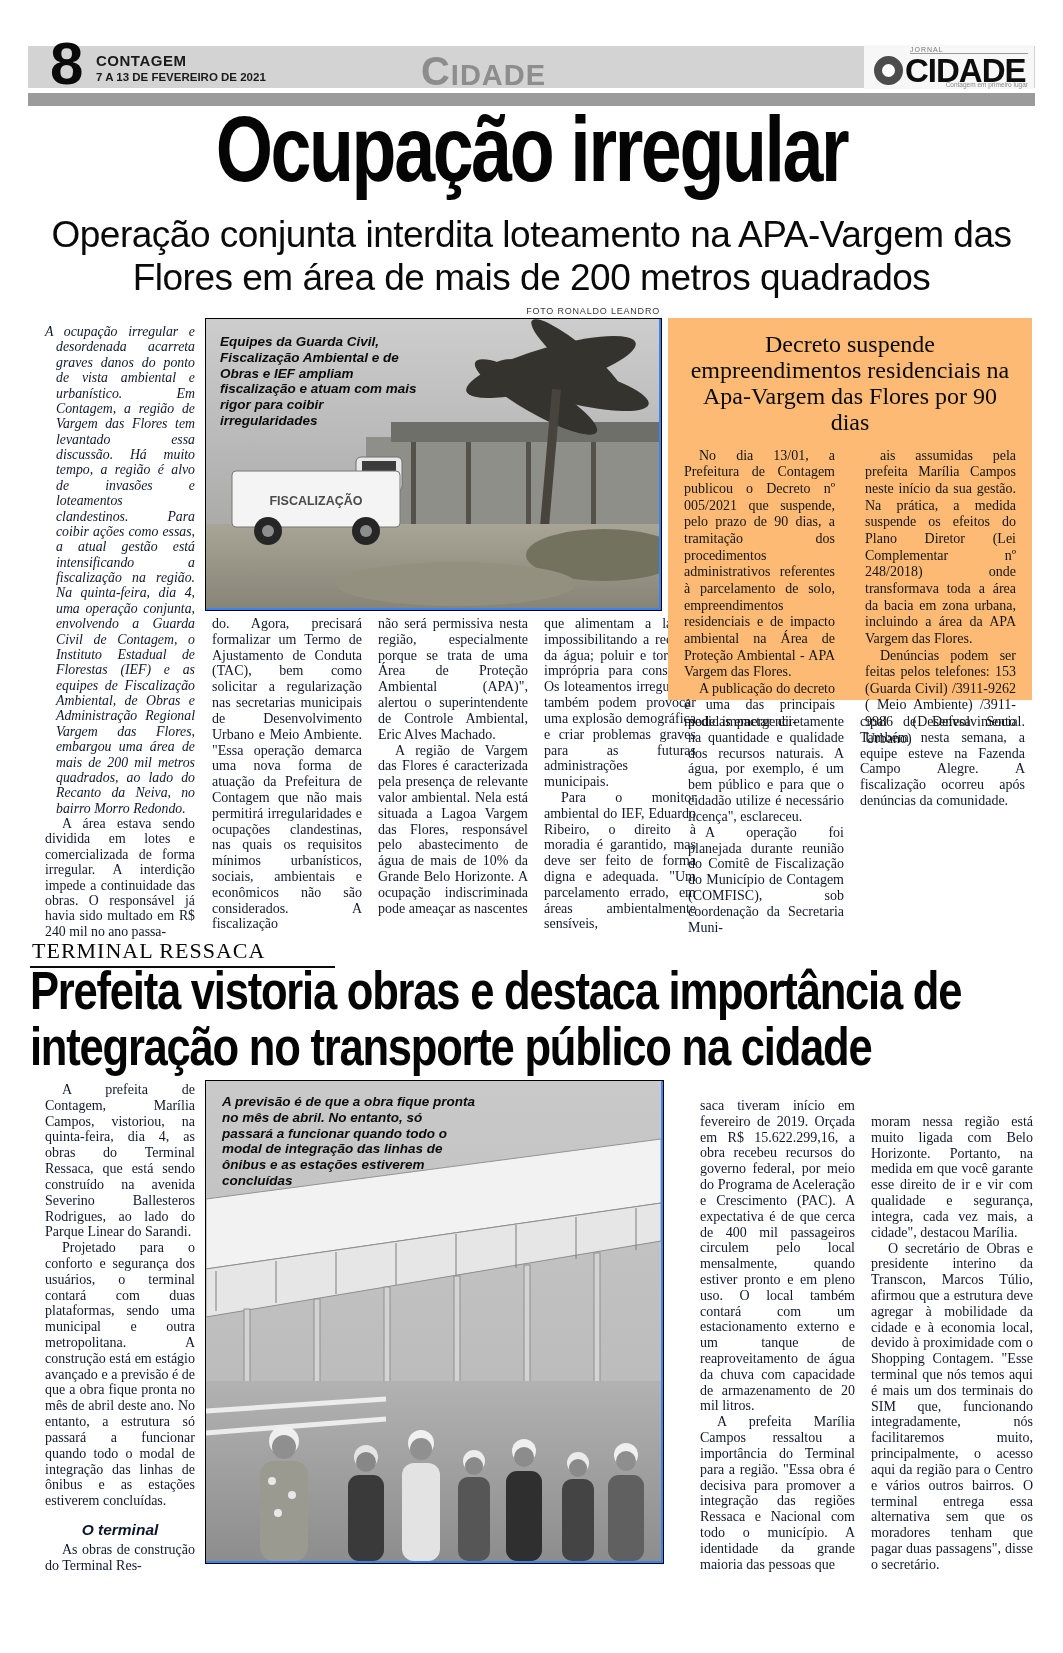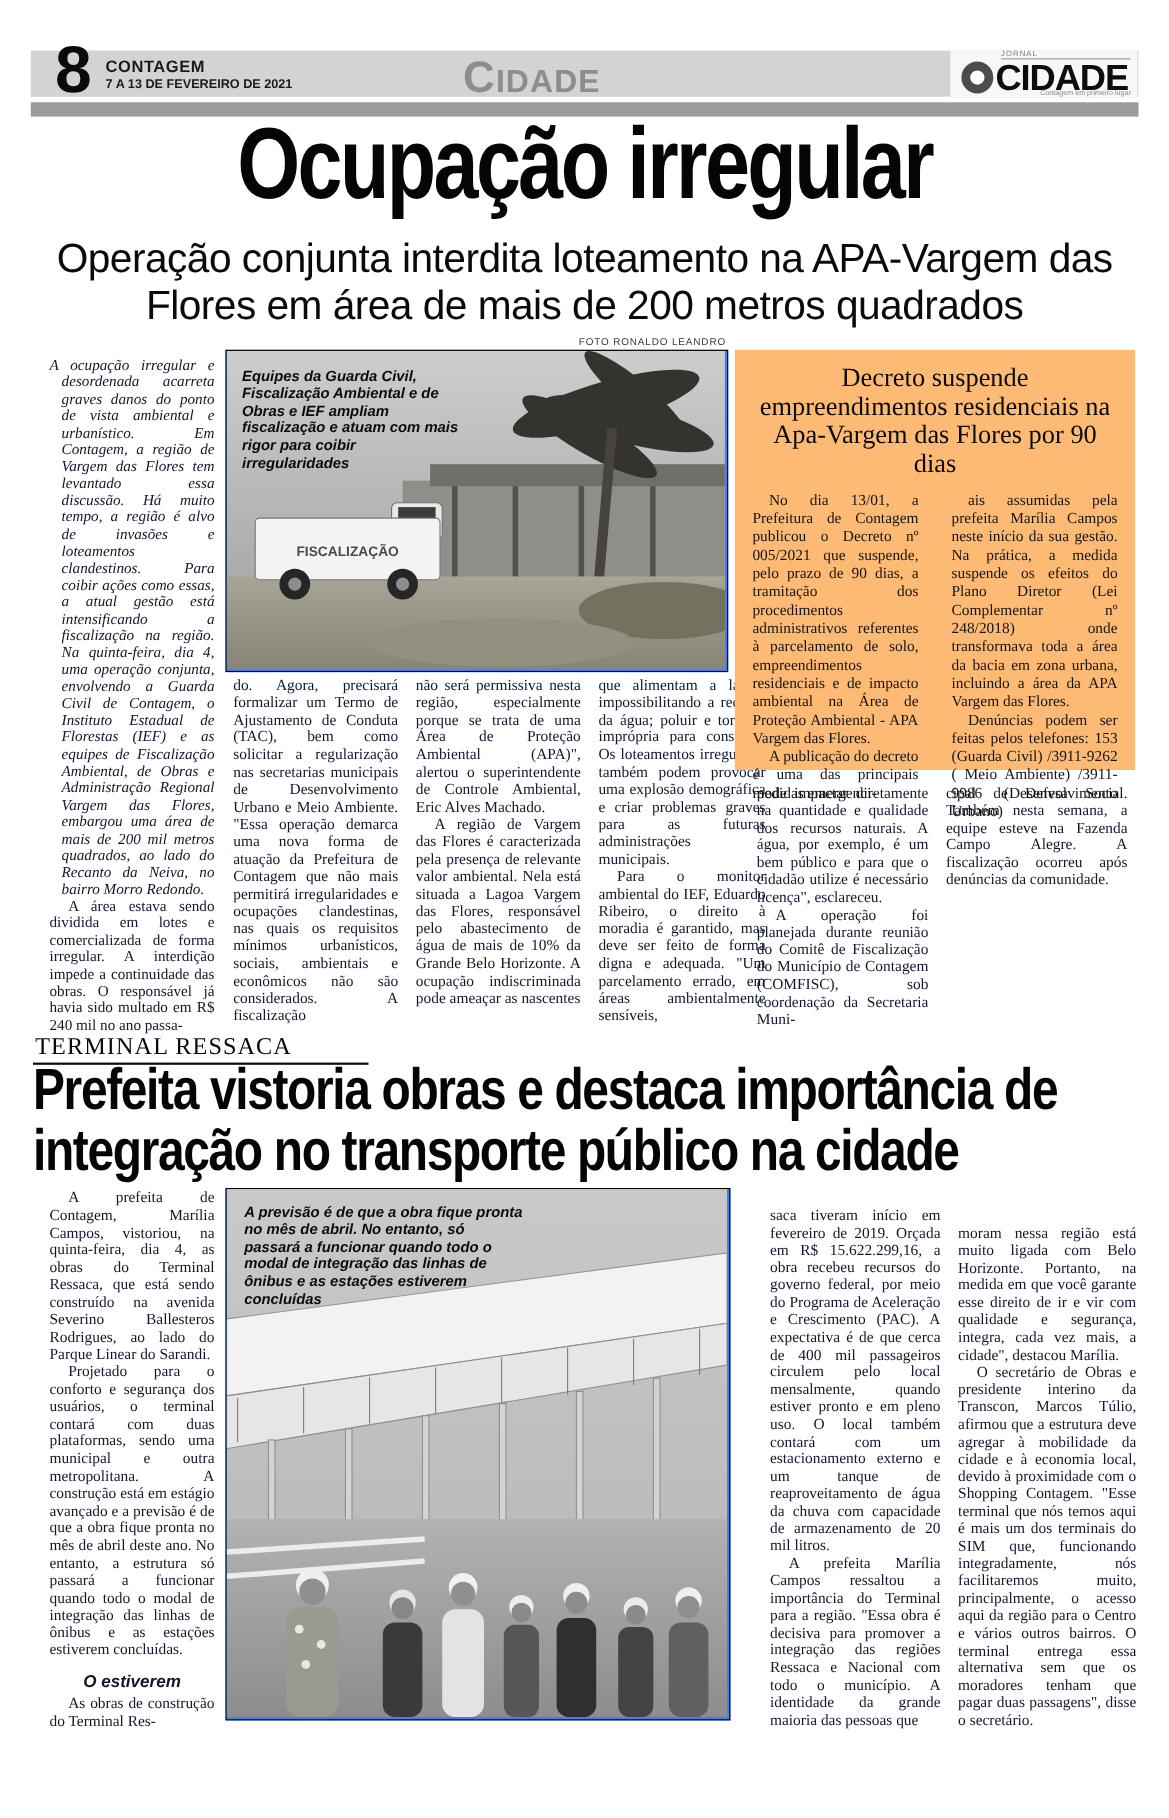--- a/index.html
+++ b/index.html
@@ -260,21 +260,21 @@
         <rect x="402" y="394" width="36" height="86" rx="11" fill="#606060"></rect>
       </g>
     </g>
   </svg>
 </div>
 <div class="photo-cap" style="left:222px;top:1094px;width:254px;">A previsão é de que a obra fique pronta no mês de abril. No entanto, só passará a funcionar quando todo o modal de integração das linhas de ônibus e as estações estiverem concluídas</div>
 
 <div class="col" style="left:45px;top:1082px;width:150px;">
   <p class="ind">A prefeita de Contagem, Marília Campos, vistoriou, na quinta-feira, dia 4, as obras do Terminal Ressaca, que está sendo construído na avenida Severino Ballesteros Rodrigues, ao lado do Parque Linear do Sarandi.</p>
   <p class="ind">Projetado para o conforto e segurança dos usuários, o terminal contará com duas plataformas, sendo uma municipal e outra metropolitana. A construção está em estágio avançado e a previsão é de que a obra fique pronta no mês de abril deste ano. No entanto, a estrutura só passará a funcionar quando todo o modal de integração das linhas de ônibus e as estações estiverem concluídas.</p>
-  <p class="subhead-terminal">O estiverem</p>
+  <p class="subhead-terminal">O terminal</p>
   <p class="ind">As obras de construção do Terminal Res-</p>
 </div>
 <div class="col" style="left:700px;top:1082px;width:155px;margin-top:16px;">
   <p>saca tiveram início em fevereiro de 2019. Orçada em R$ 15.622.299,16, a obra recebeu recursos do governo federal, por meio do Programa de Aceleração e Crescimento (PAC). A expectativa é de que cerca de 400 mil passageiros circulem pelo local mensalmente, quando estiver pronto e em pleno uso. O local também contará com um estacionamento externo e um tanque de reaproveitamento de água da chuva com capacidade de armazenamento de 20 mil litros.</p>
   <p class="ind">A prefeita Marília Campos ressaltou a importância do Terminal para a região. "Essa obra é decisiva para promover a integração das regiões Ressaca e Nacional com todo o município. A identidade da grande maioria das pessoas que</p>
 </div>
 <div class="col" style="left:871px;top:1082px;width:162px;margin-top:32px;">
   <p>moram nessa região está muito ligada com Belo Horizonte. Portanto, na medida em que você garante esse direito de ir e vir com qualidade e segurança, integra, cada vez mais, a cidade", destacou Marília.</p>
   <p class="ind">O secretário de Obras e presidente interino da Transcon, Marcos Túlio, afirmou que a estrutura deve agregar à mobilidade da cidade e à economia local, devido à proximidade com o Shopping Contagem. "Esse terminal que nós temos aqui é mais um dos terminais do SIM que, funcionando integradamente, nós facilitaremos muito, principalmente, o acesso aqui da região para o Centro e vários outros bairros. O terminal entrega essa alternativa sem que os moradores tenham que pagar duas passagens", disse o secretário.</p>
 </div>

